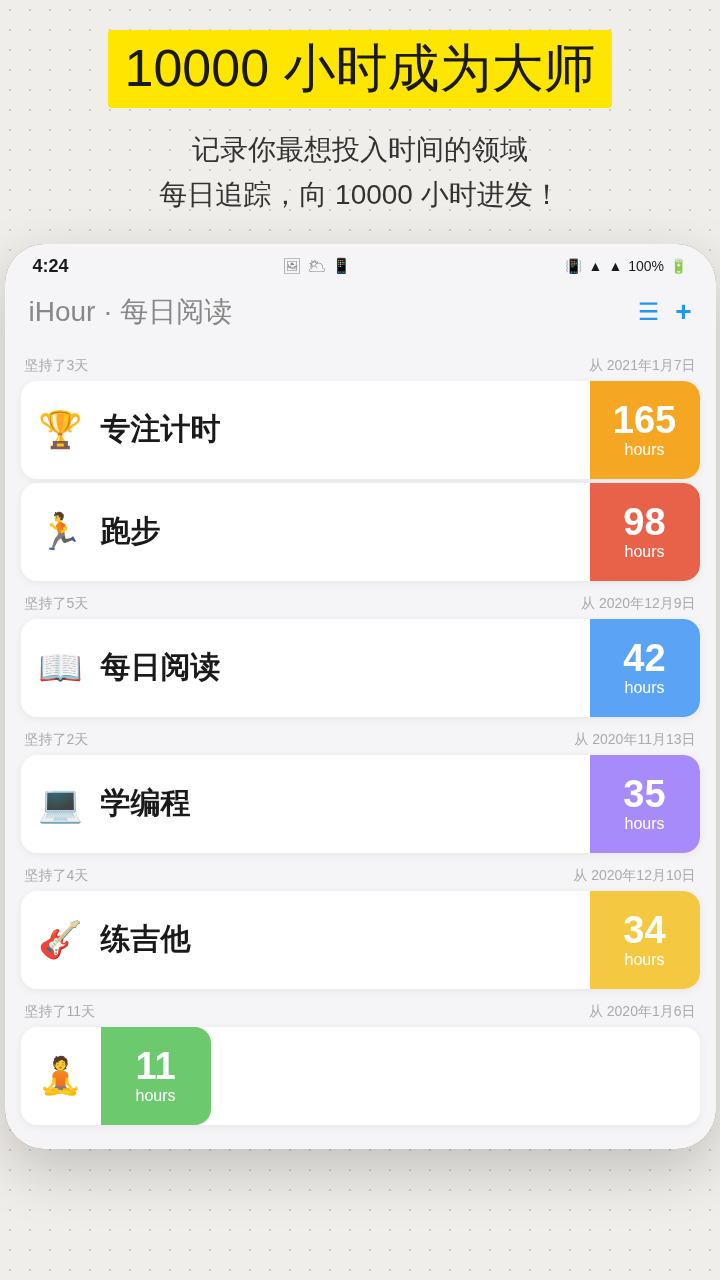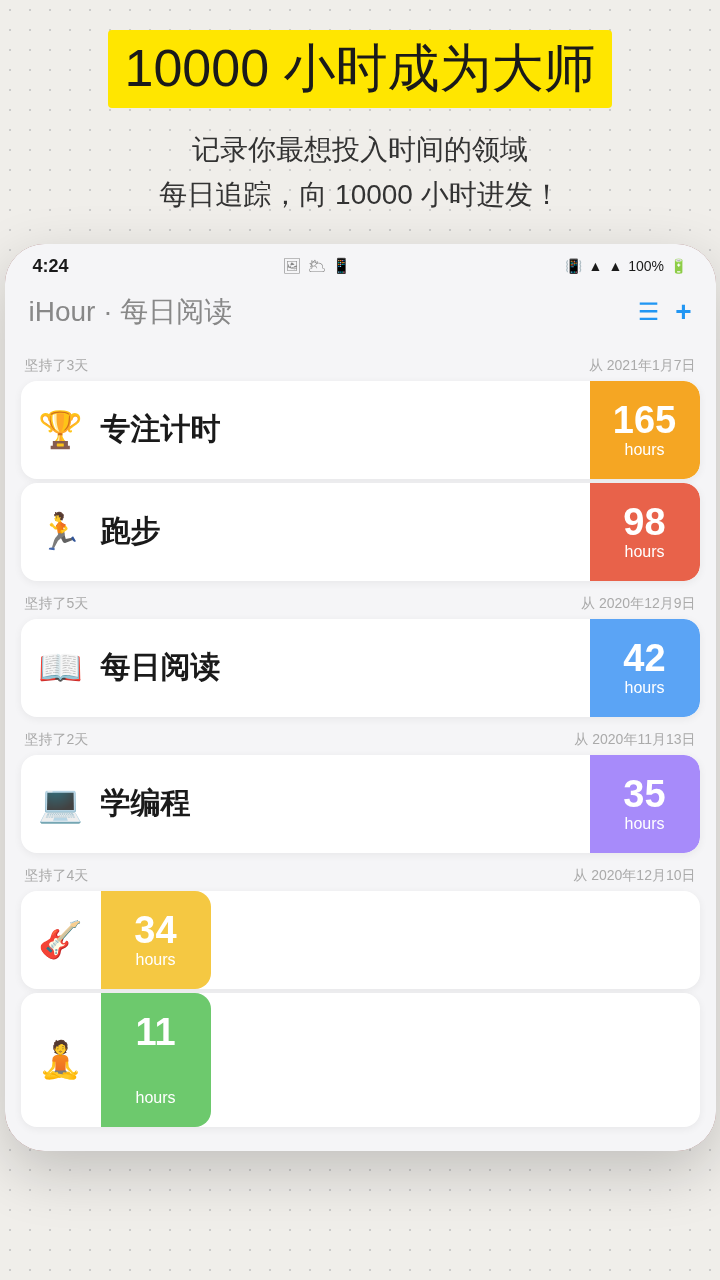--- a/index.html
+++ b/index.html
@@ -170,21 +170,21 @@
       font-size: 16px;
       font-weight: 400;
       margin-top: 2px;
     }
 
     .color-orange { background-color: #F5A623; }
     .color-red { background-color: #E8624A; }
     .color-blue { background-color: #5BA4F5; }
     .color-purple { background-color: #A78BFA; }
     .color-amber { background-color: #F5C842; }
-    .color-green { background-color: #6DC96D; gap: 36px; }
+    .color-green { background-color: #6DC96D; }
   </style>
 </head>
 <body>
 
 <div>
   <div class="hero-title">10000 小时成为大师</div>
   <div class="hero-subtitle">
     <span>记录你最想投入时间的领域</span><br>
     <span>每日追踪，向 10000 小时进发！</span>
   </div>
@@ -272,27 +272,32 @@
       </div>
     </div>
   </div>
       <div class="project-section">
     <div class="project-meta">
       <span>坚持了4天</span>
       <span>从 2020年12月10日</span>
     </div>
     <div class="project-card">
       <div class="project-icon">🎸</div>
+      <div class="project-name">练吉他</div>
       <div class="project-hours color-amber">
         <span class="hours-number">34</span>
         <span class="hours-label">hours</span>
       </div>
     </div>
   </div>
       <div class="project-section">
+    <div class="project-meta">
+      <span>坚持了11天</span>
+      <span>从 2020年1月6日</span>
+    </div>
     <div class="project-card">
       <div class="project-icon">🧘</div>
       <div class="project-hours color-green">
         <span class="hours-number">11</span>
         <span class="hours-label">hours</span>
       </div>
     </div>
   </div>
     </div>
 

